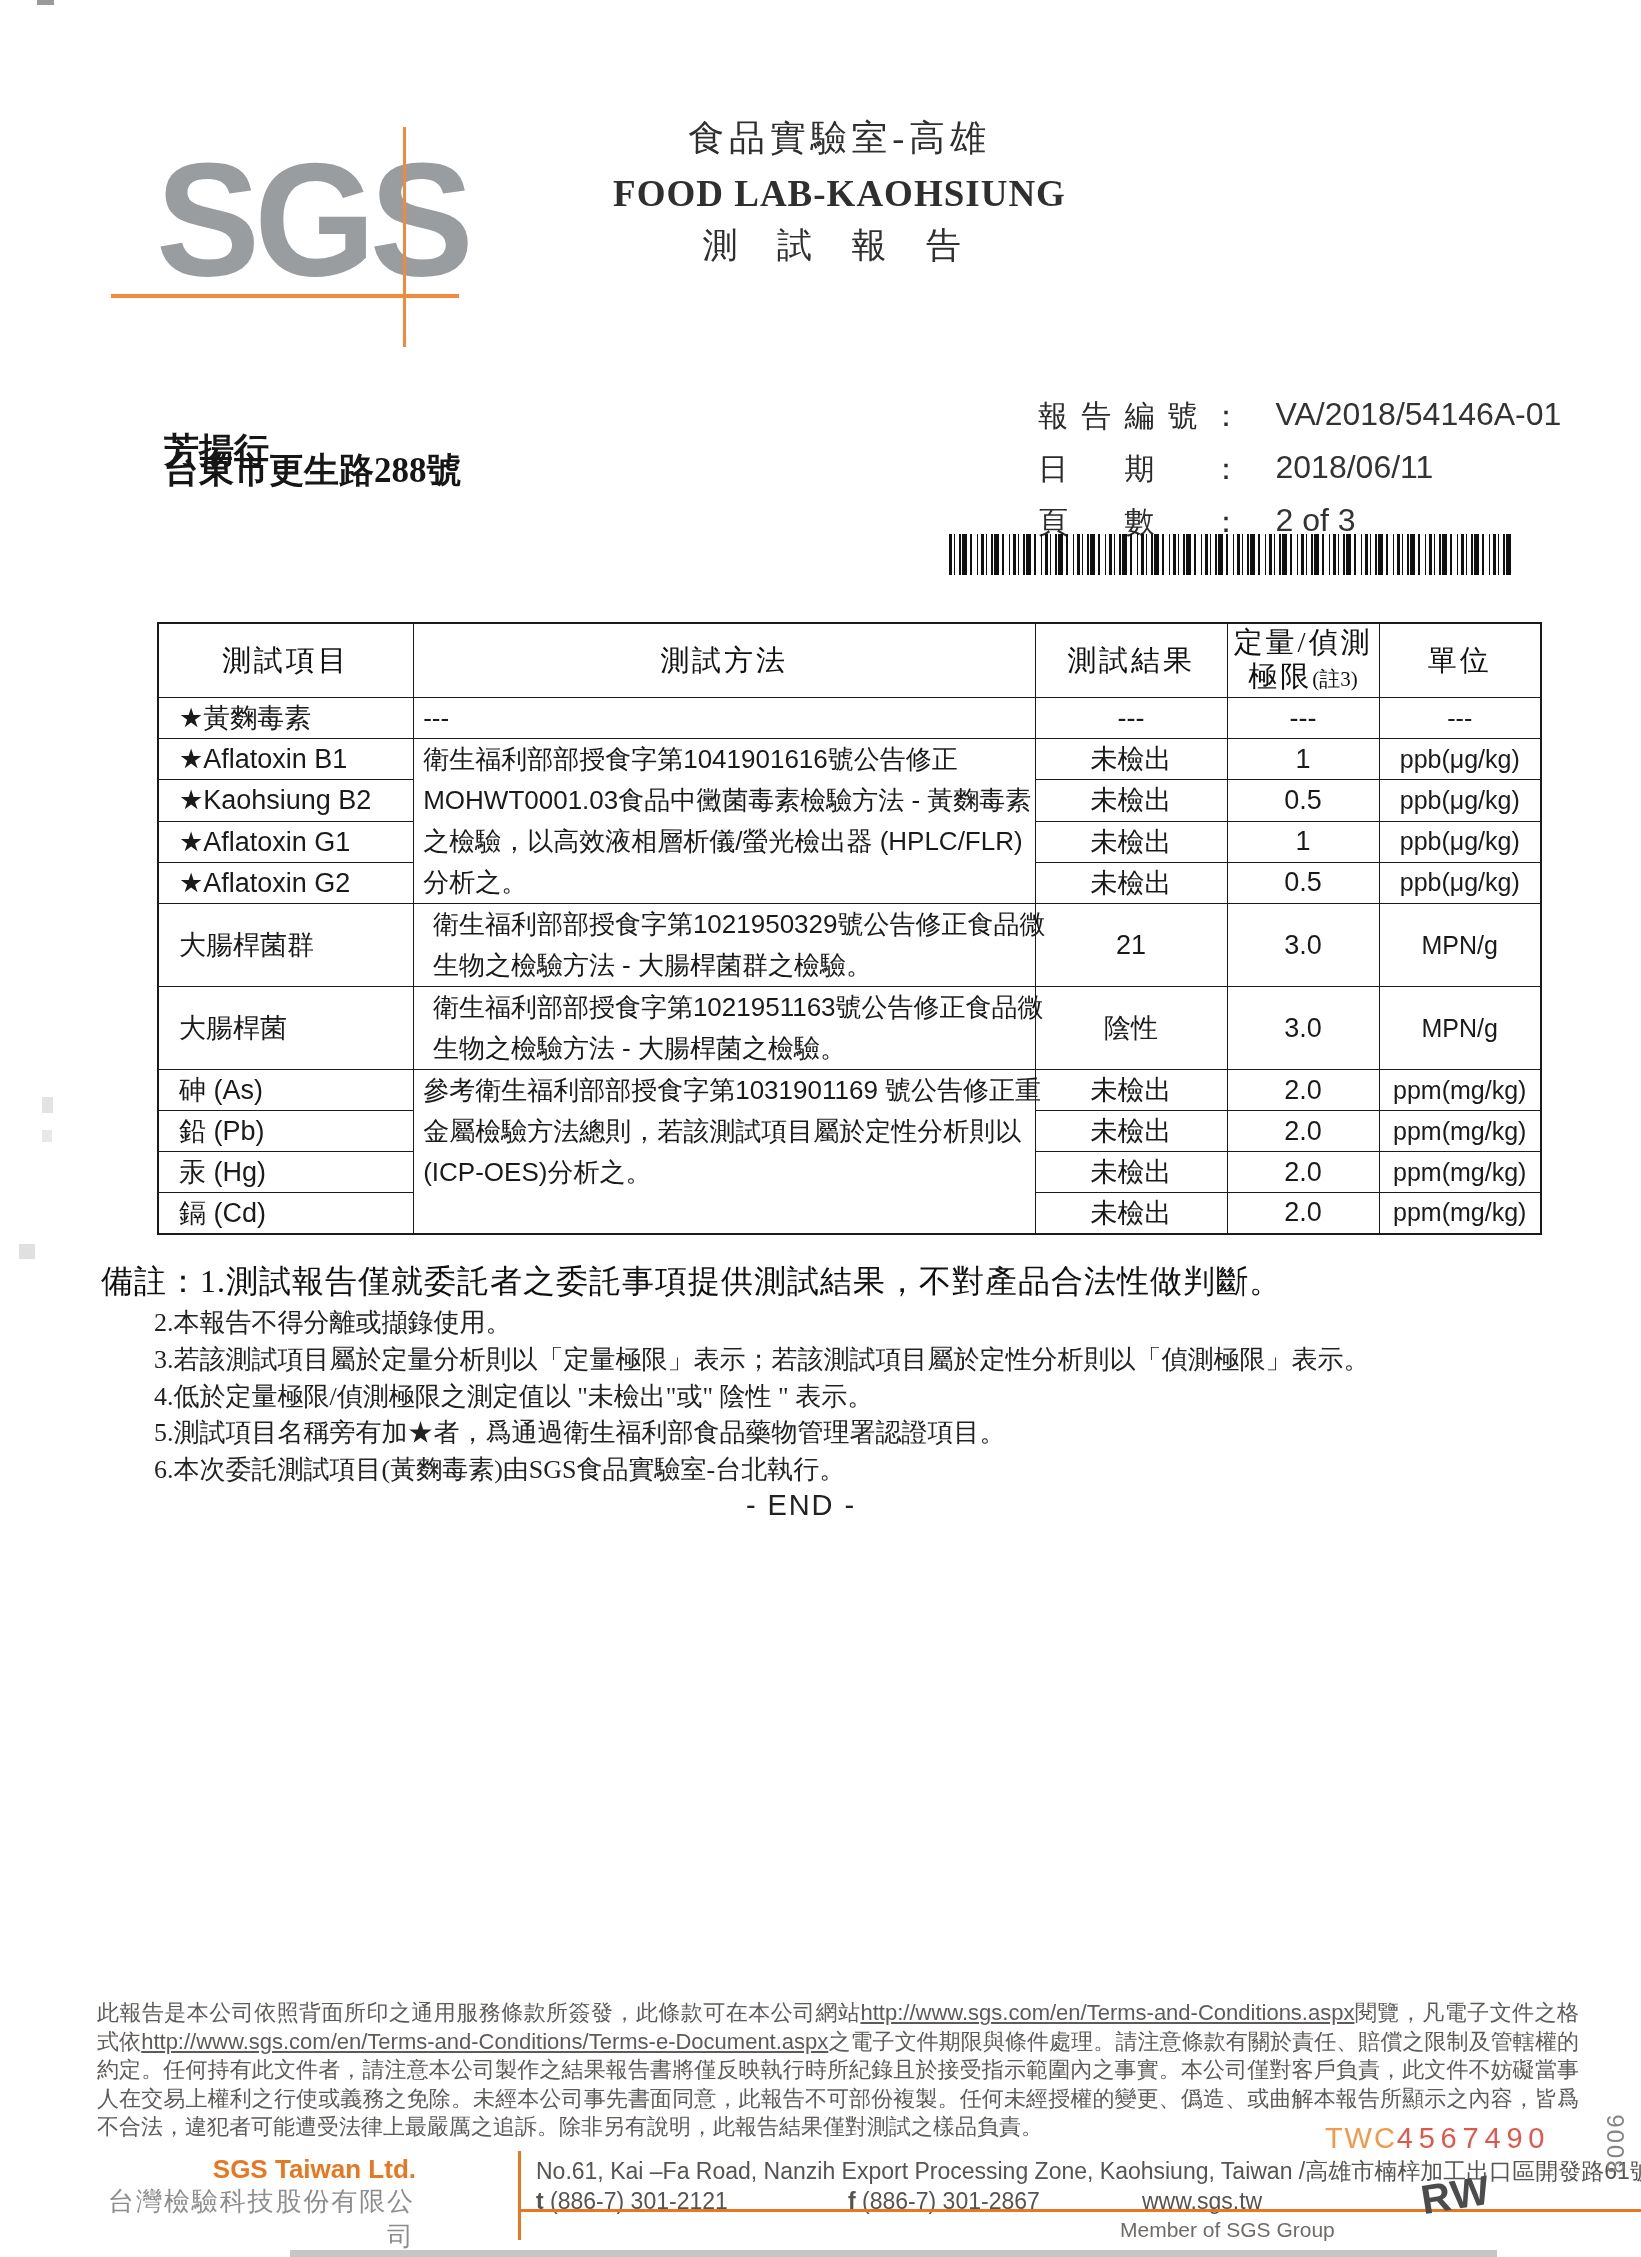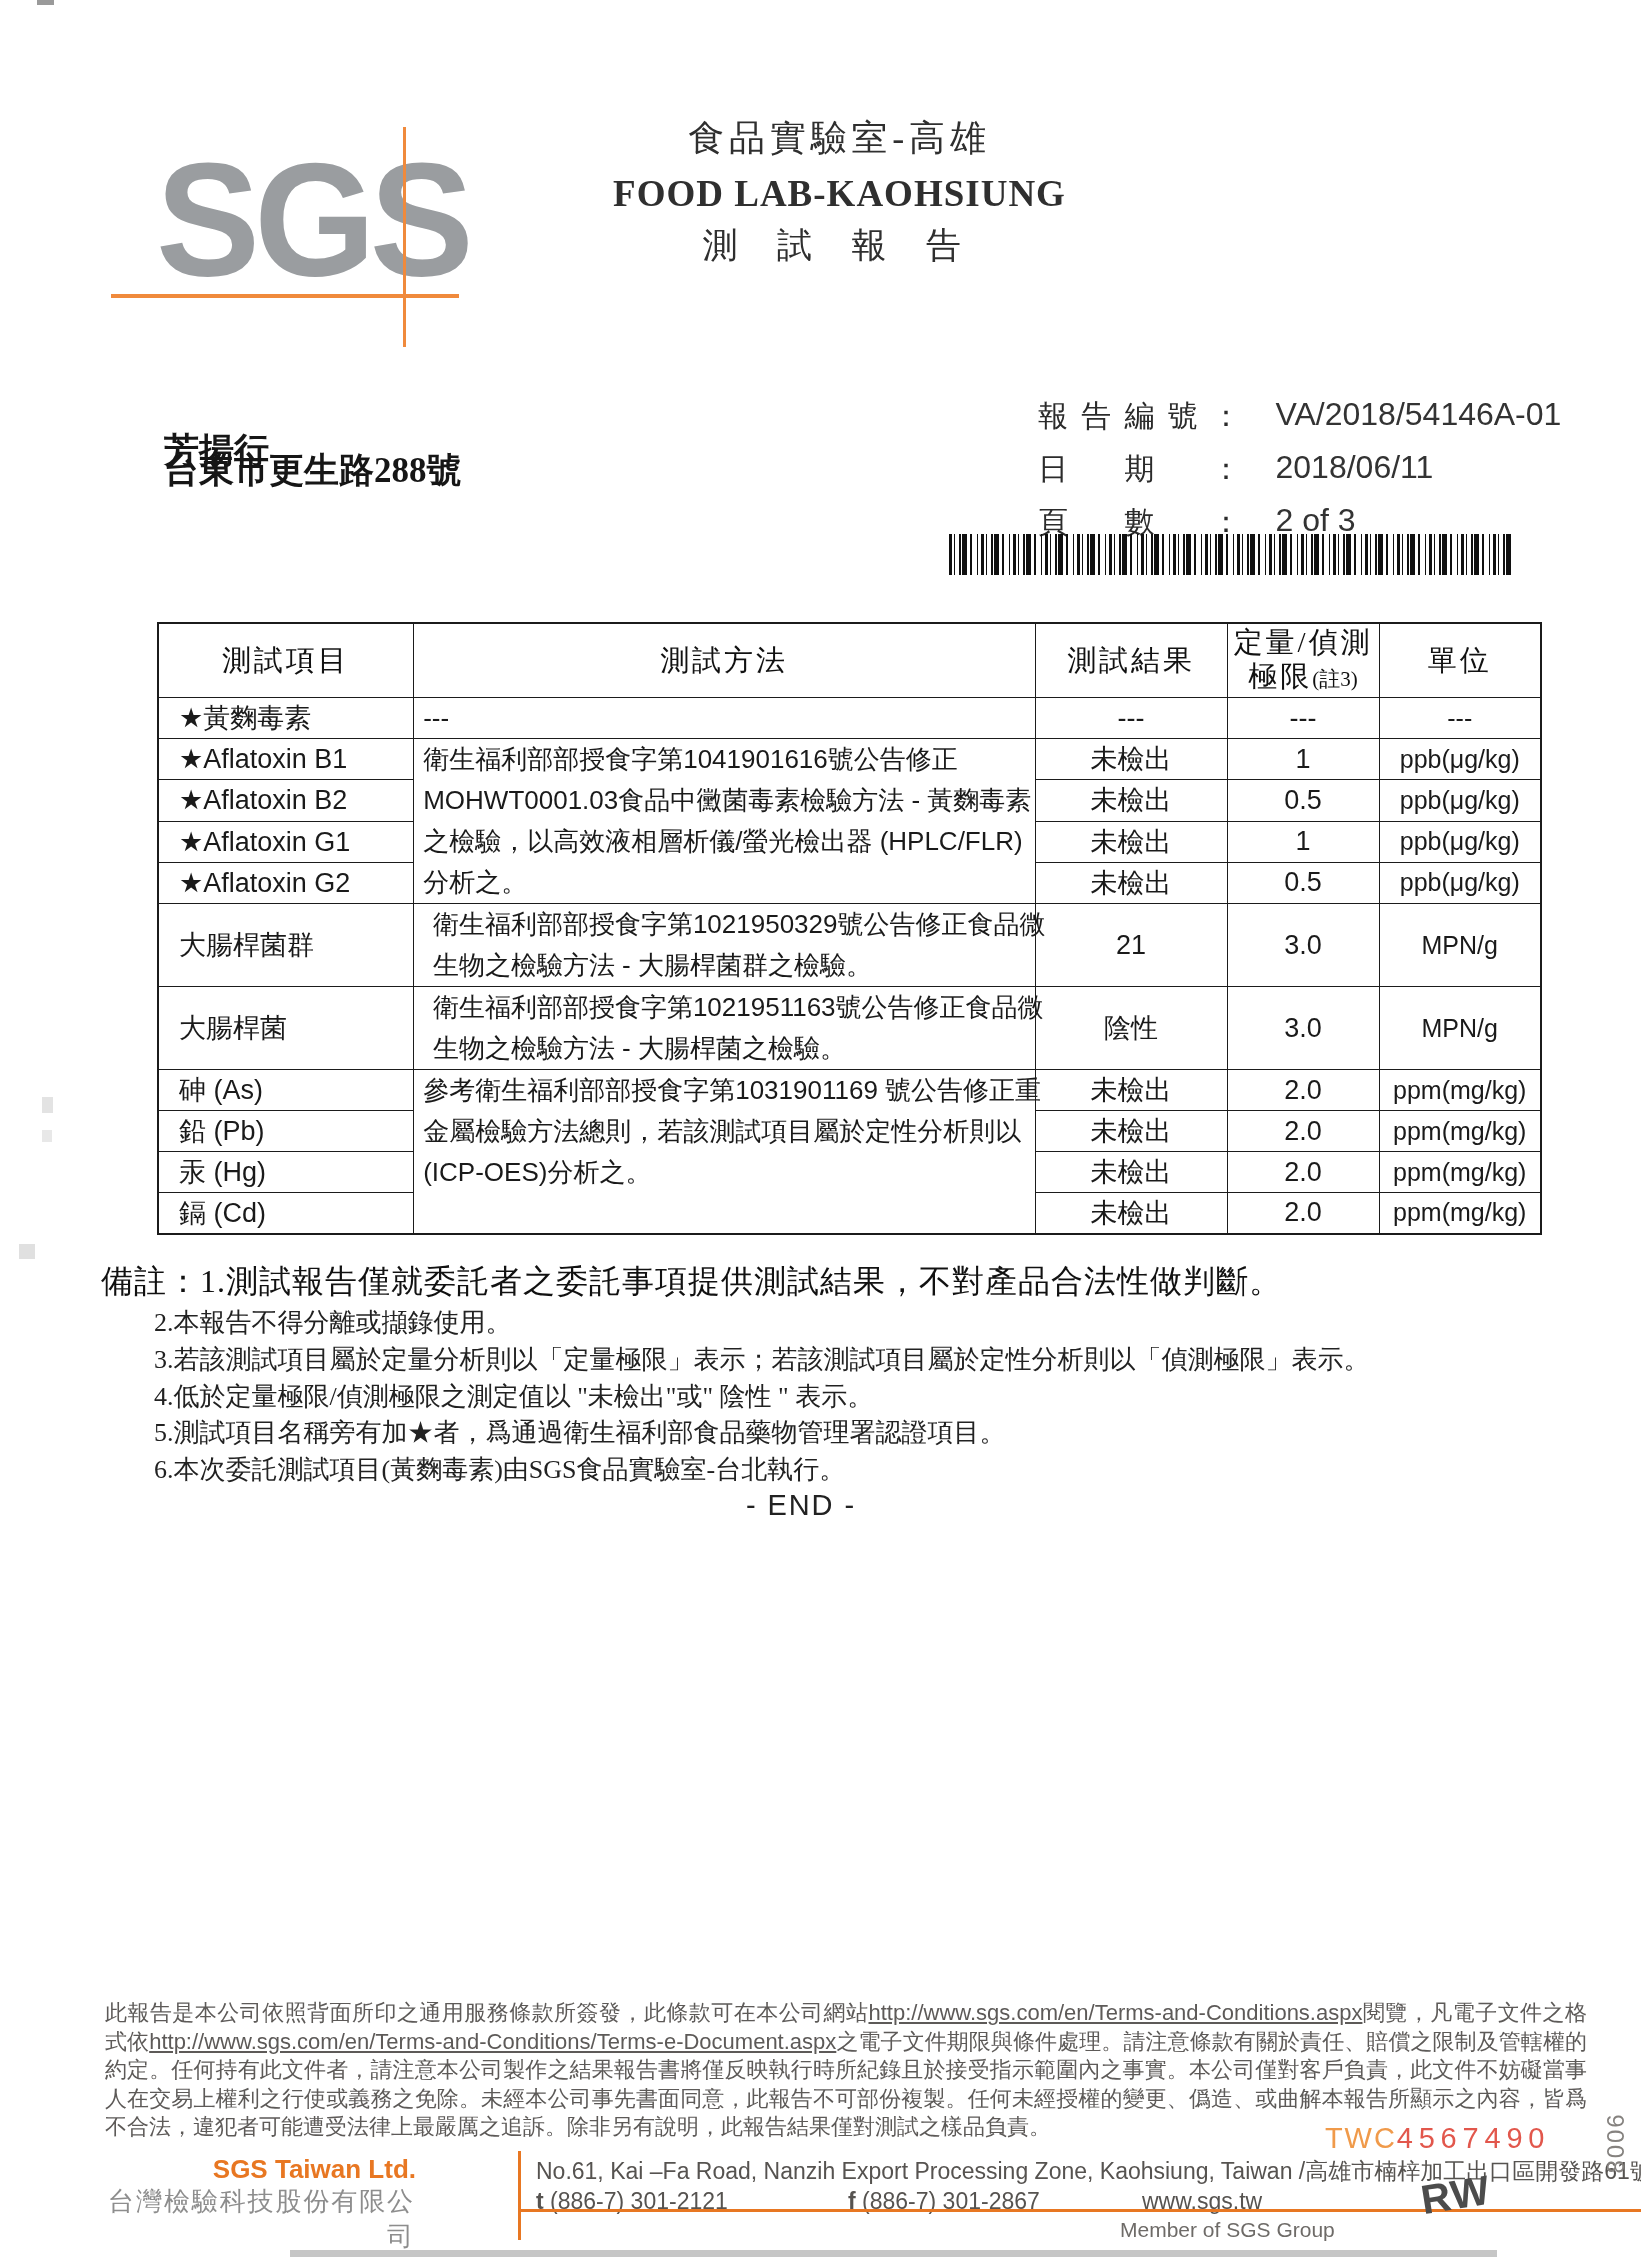--- a/index.html
+++ b/index.html
@@ -73,21 +73,21 @@
 
   
   .note1{left:101px;top:1260px;width:1487px;font-size:32px;color:#111;letter-spacing:1px;}
   .note-item{left:154px;width:1429px;font-size:26px;color:#222;}
   .n2{top:1305px;} .n3{top:1342px;} .n4{top:1379px;} .n5{top:1415px;} .n6{top:1452px;}
   .note-end{left:101px;top:1489px;width:1400px;text-align:center;font-size:29px;color:#222;letter-spacing:1.9px;}
 
   
   .disclaimer{
     left:97px;top:1999px;width:1482px;font-size:22px;line-height:28.5px;
-    color:#5d5a58;text-align:justify;margin-left:8px;
+    color:#5d5a58;text-align:justify;
   }
   .disclaimer .url{text-decoration:underline;}
 
   
   .f-company-en{left:126px;top:2154px;width:290px;text-align:right;
     font-size:26px;font-weight:bold;color:#e87722;}
   .f-company-zh{left:87px;top:2184px;width:328px;text-align:right;
     font-size:26px;color:#8d8d8d;letter-spacing:1.9px;}
   .f-divider{left:518px;top:2151px;width:2.9px;height:89px;background:#e87722;}
   .f-address{left:536px;top:2156px;font-size:23px;color:#565350;white-space:nowrap;}
@@ -178,21 +178,21 @@
       <div class="mline">衛生福利部部授食字第1041901616號公告修正</div>
       <div class="mline">MOHWT0001.03食品中黴菌毒素檢驗方法 - 黃麴毒素</div>
       <div class="mline">之檢驗，以高效液相層析儀/螢光檢出器 (HPLC/FLR)</div>
       <div class="mline">分析之。</div>
     </td>
     <td class="c">未檢出</td>
     <td class="c">1</td>
     <td class="unit">ppb(μg/kg)</td>
   </tr>
   <tr class="r42">
-    <td class="item">★Aflatoxin B2</td>
+    <td class="item">★Kaohsiung B2</td>
     <td class="c">未檢出</td>
     <td class="c">0.5</td>
     <td class="unit">ppb(μg/kg)</td>
   </tr>
   <tr class="r42">
     <td class="item">★Aflatoxin G1</td>
     <td class="c">未檢出</td>
     <td class="c">1</td>
     <td class="unit">ppb(μg/kg)</td>
   </tr>

